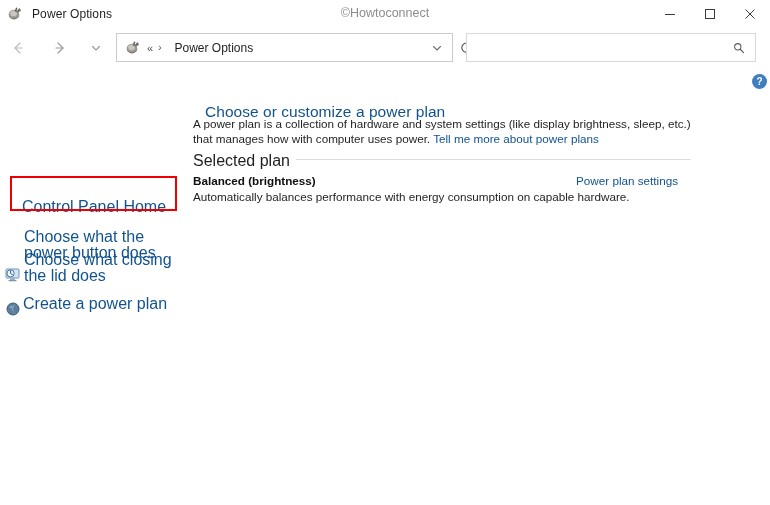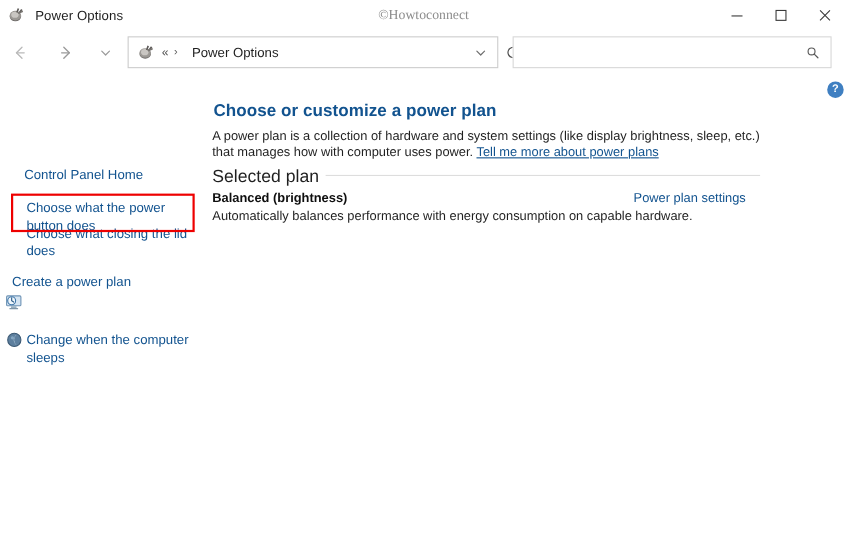--- a/index.html
+++ b/index.html
@@ -41,21 +41,20 @@
   }
   .watermark {
     position: absolute;
     left: 0; top: 0;
     width: 770px;
     text-align: center;
     line-height: 26px;
     font-size: 12.5px;
     color: #8d8d8d;
     pointer-events: none;
-    font-family: Liberation Serif, serif;
   }
   .wincontrols {
     position: absolute;
     right: 0; top: 0;
     height: 28px;
     display: flex;
   }
   .wc-btn {
     width: 40px; height: 28px;
     display: flex;
@@ -179,29 +178,30 @@
 
   
   .sidebar {
     position: absolute;
     left: 0; top: 68px;
     width: 190px; height: 437px;
     background: #ffffff;
   }
   .side-link {
     position: absolute;
-    font-size: 12px;
+    font-size: 16px;
     color: #12538f;
     line-height: 16px;
     cursor: pointer;
+    margin-top: 48px;
   }
   .side-link.home { left: 22px; top: 83px; width: 150px; }
   .side-link.l1   { left: 24px; top: 113px; width: 150px; }
   .side-link.l2   { left: 24px; top: 136px; width: 150px; }
-  .side-link.l3   { left: 11px; top: 180px; width: 150px; }
+  .side-link.l3   { left: 23px; top: 180px; width: 150px; }
   .side-link.l4   { left: 24px; top: 199px; width: 148px; }
   .side-link.l5   { left: 24px; top: 233px; width: 148px; }
 
   .side-icon {
     position: absolute;
     width: 16px; height: 16px;
   }
   .side-icon.i4 { left: 5px; top: 199px; }
   .side-icon.i5 { left: 5px; top: 233px; }
 
@@ -218,35 +218,34 @@
   .content {
     position: absolute;
     left: 190px; top: 68px;
     width: 580px; height: 437px;
   }
   .page-title {
     position: absolute;
     left: 3px; top: 23px;
     font-size: 15.5px;
     color: #12538f;
-    font-weight: bold;
-    margin: 1px;
+    font-weight: normal;
+    margin: 12px;
     letter-spacing: 0.05px;
   }
   .page-desc {
     position: absolute;
     left: 3px; top: 48px;
     width: 500px;
     font-size: 11.7px;
     color: #1f1f1f;
     line-height: 15px;
   }
   .inline-link {
     color: #12538f;
-    text-decoration: underline;
     cursor: pointer;
     margin-top: 41px;
   }
 
   .section-label {
     position: absolute;
     left: 3px; top: 84px;
     font-size: 16px;
     color: #1f1f1f;
     background: #ffffff;
@@ -403,21 +402,20 @@
   </span>
 
   <span class="side-icon i5">
     <svg width="16" height="16" viewBox="0 0 16 16">
       <circle cx="8" cy="8" r="6" fill="#5d7f9e"></circle>
       <circle cx="8" cy="8" r="6" fill="none" stroke="#3c5a75" stroke-width="1"></circle>
       <path d="M10.2 3.2 A5.6 5.6 0 0 0 10.2 12.8 A6 6 0 0 1 10.2 3.2 Z" fill="#cfe0ee"></path>
       <circle cx="6.3" cy="6.1" r="1.5" fill="#8fb0cb" opacity="0.8"></circle>
     </svg>
   </span>
-  <div class="side-link l5">Change when the computer sleeps</div>
 
   <div class="highlight-box"></div>
 
 </div>
 
 <div class="content">
   <h1 class="page-title">Choose or customize a power plan</h1>
 
   <div class="page-desc">
     <span>A power plan is a collection of hardware and system settings (like display brightness, sleep, etc.) that manages how with computer uses power. </span><span class="inline-link">Tell me more about power plans</span>

